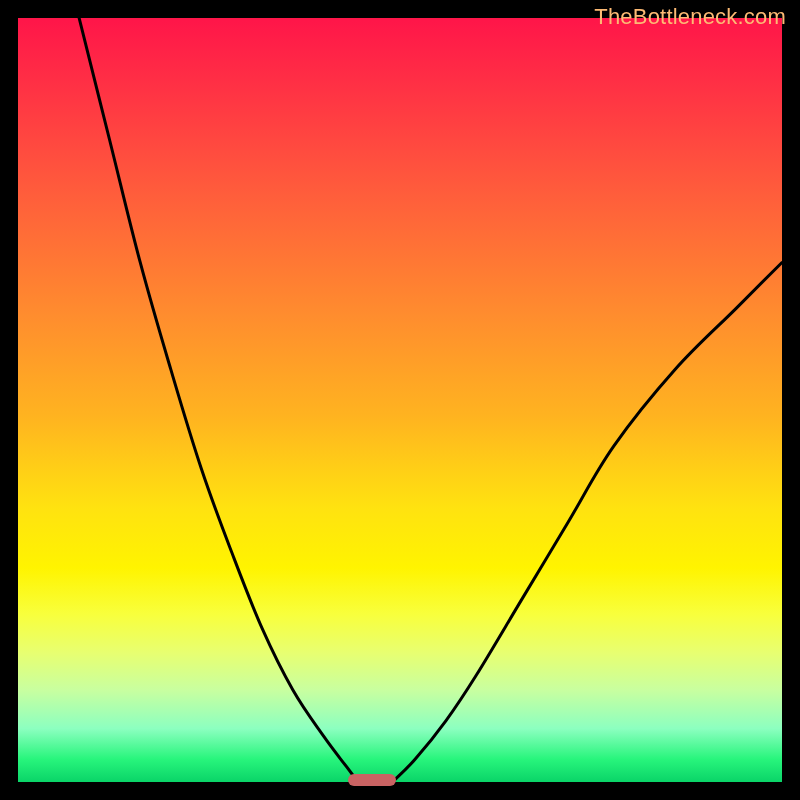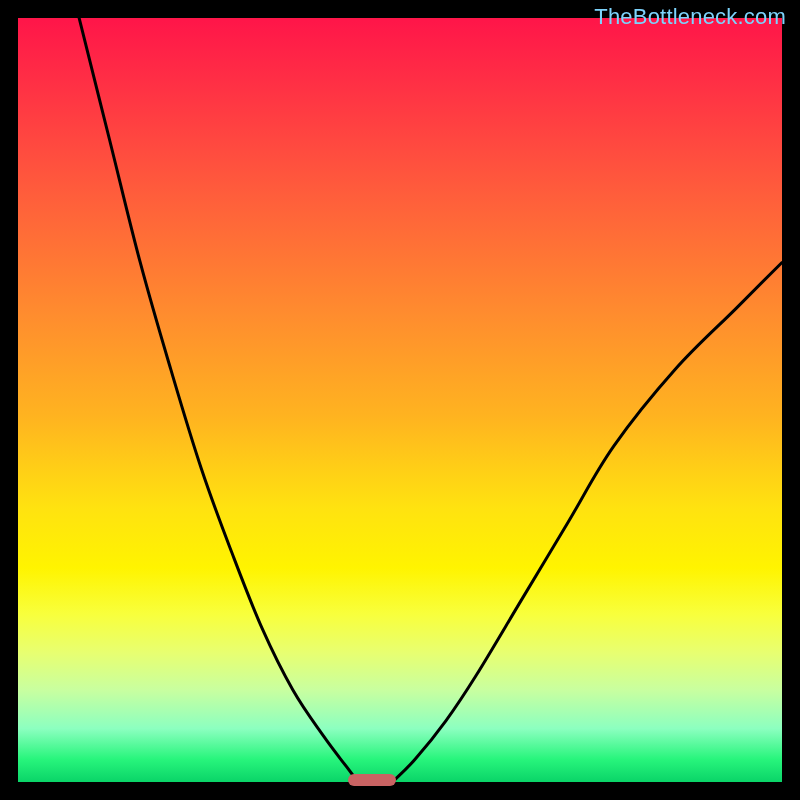--- a/index.html
+++ b/index.html
@@ -37,21 +37,21 @@
         #e8ff70 83%,
         #c8ffa0 88%,
         #8cffc0 93%,
         #28f57c 97%,
         #0ad468 100%);
   }
   .watermark {
     position: absolute;
     top: 4px;
     right: 14px;
-    color: #7dd3fc;
+    color: #fdba74;
     font-size: 22px;
     font-weight: 500;
     letter-spacing: 0.2px;
   }
   svg.curves {
     position: absolute;
     top: 18px;
     left: 18px;
     width: 764px;
     height: 764px;

